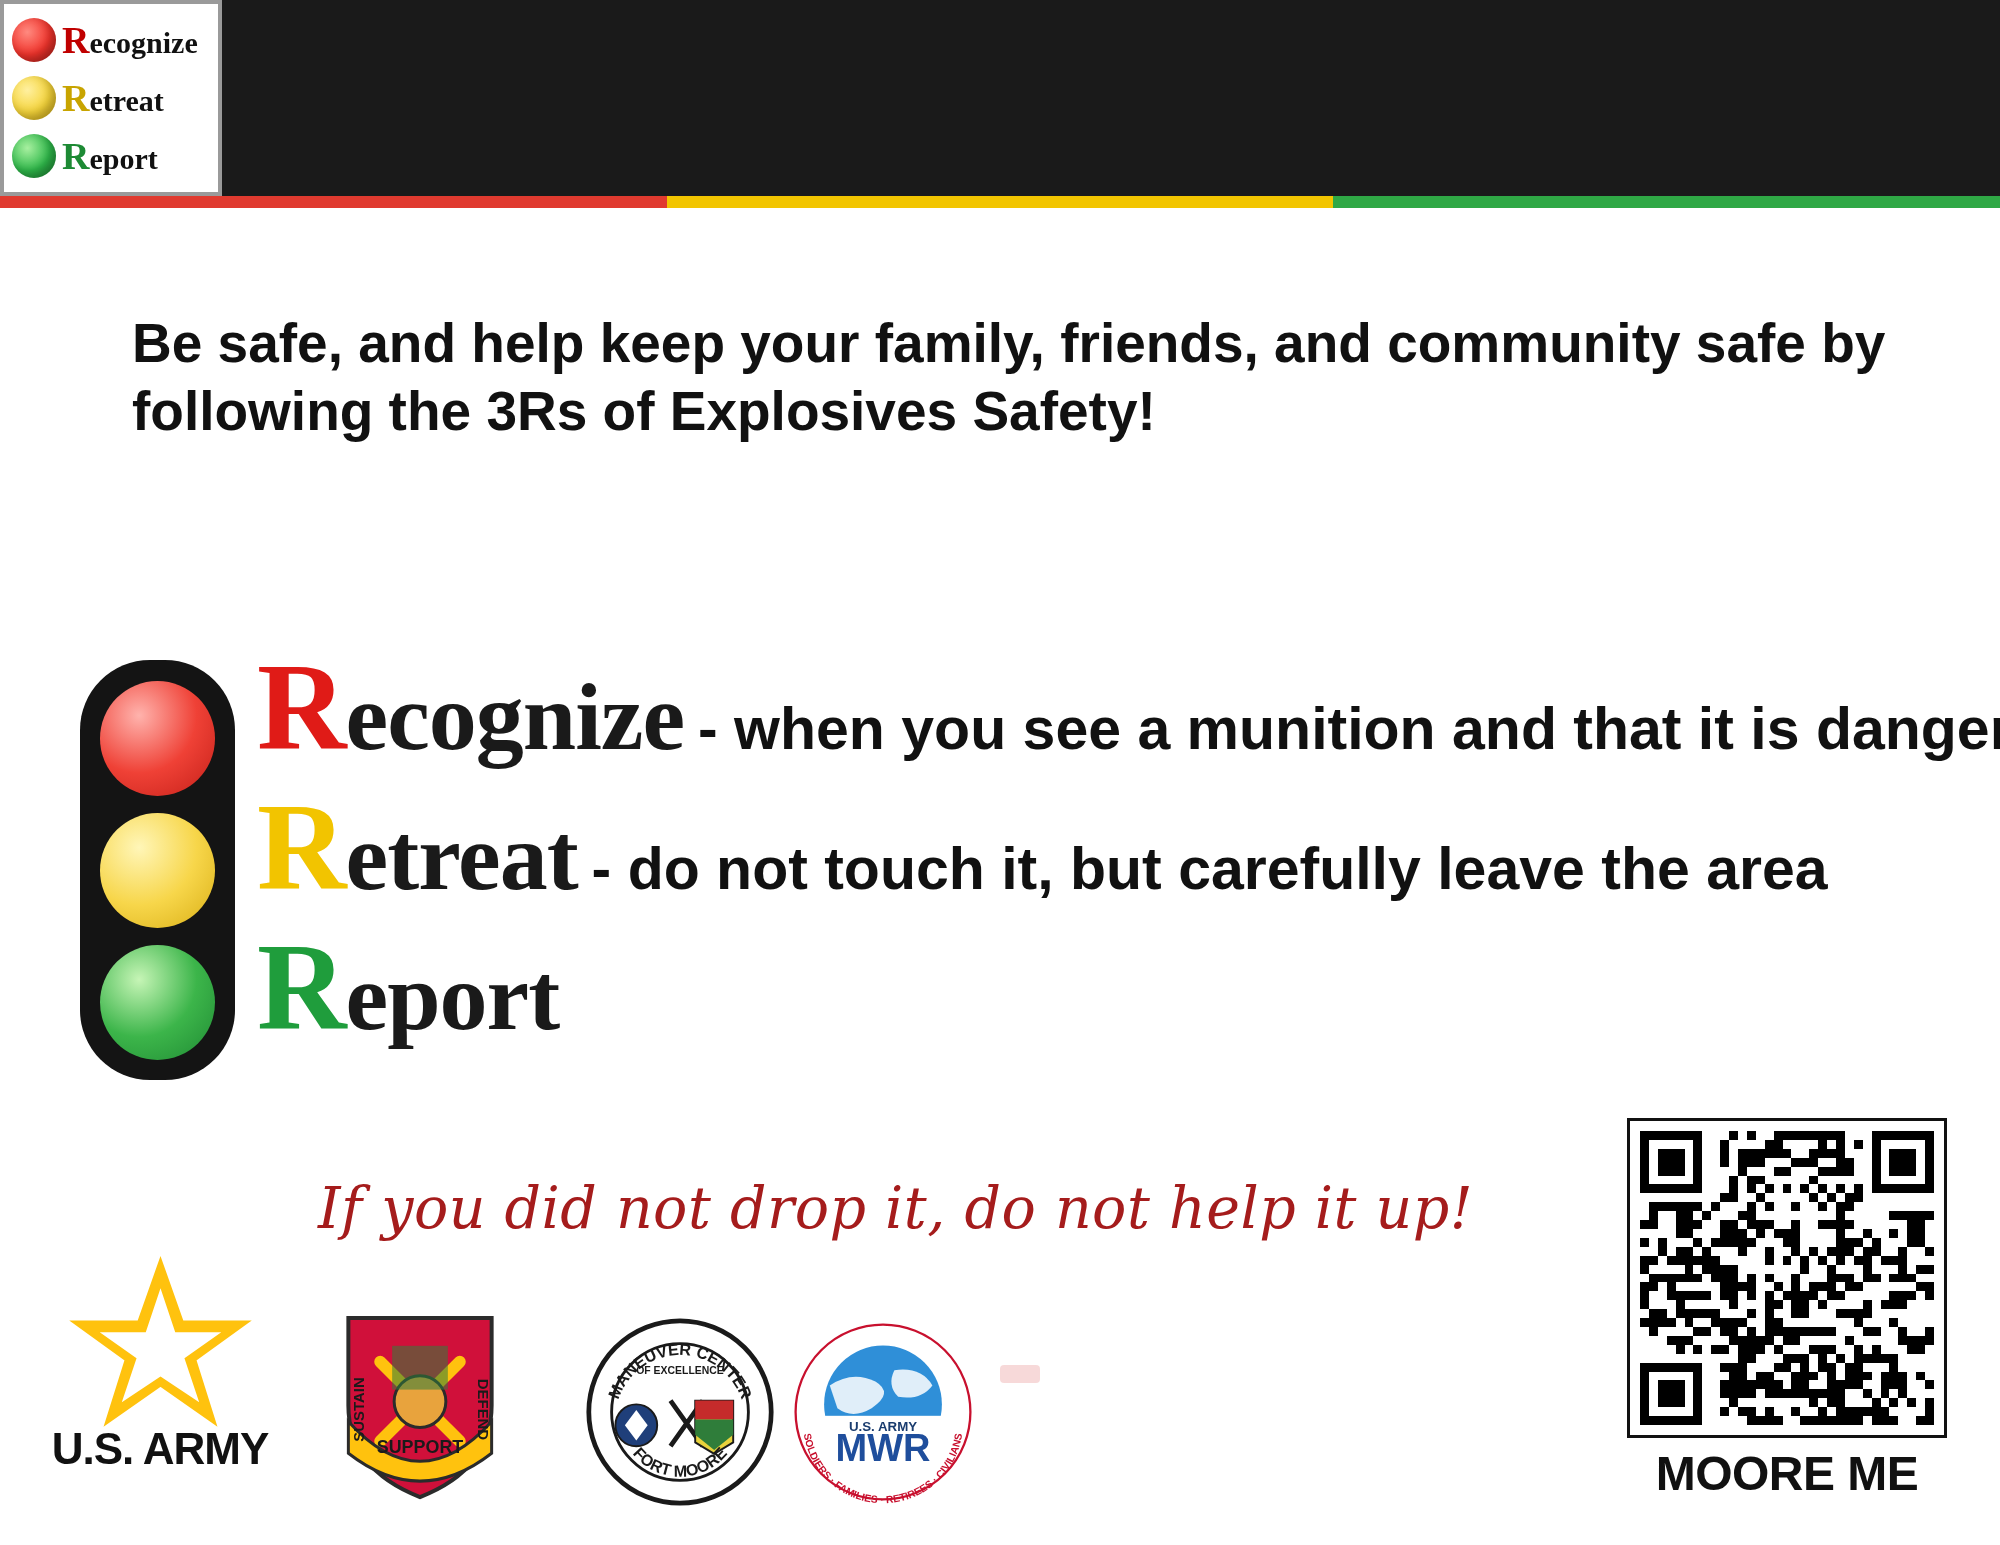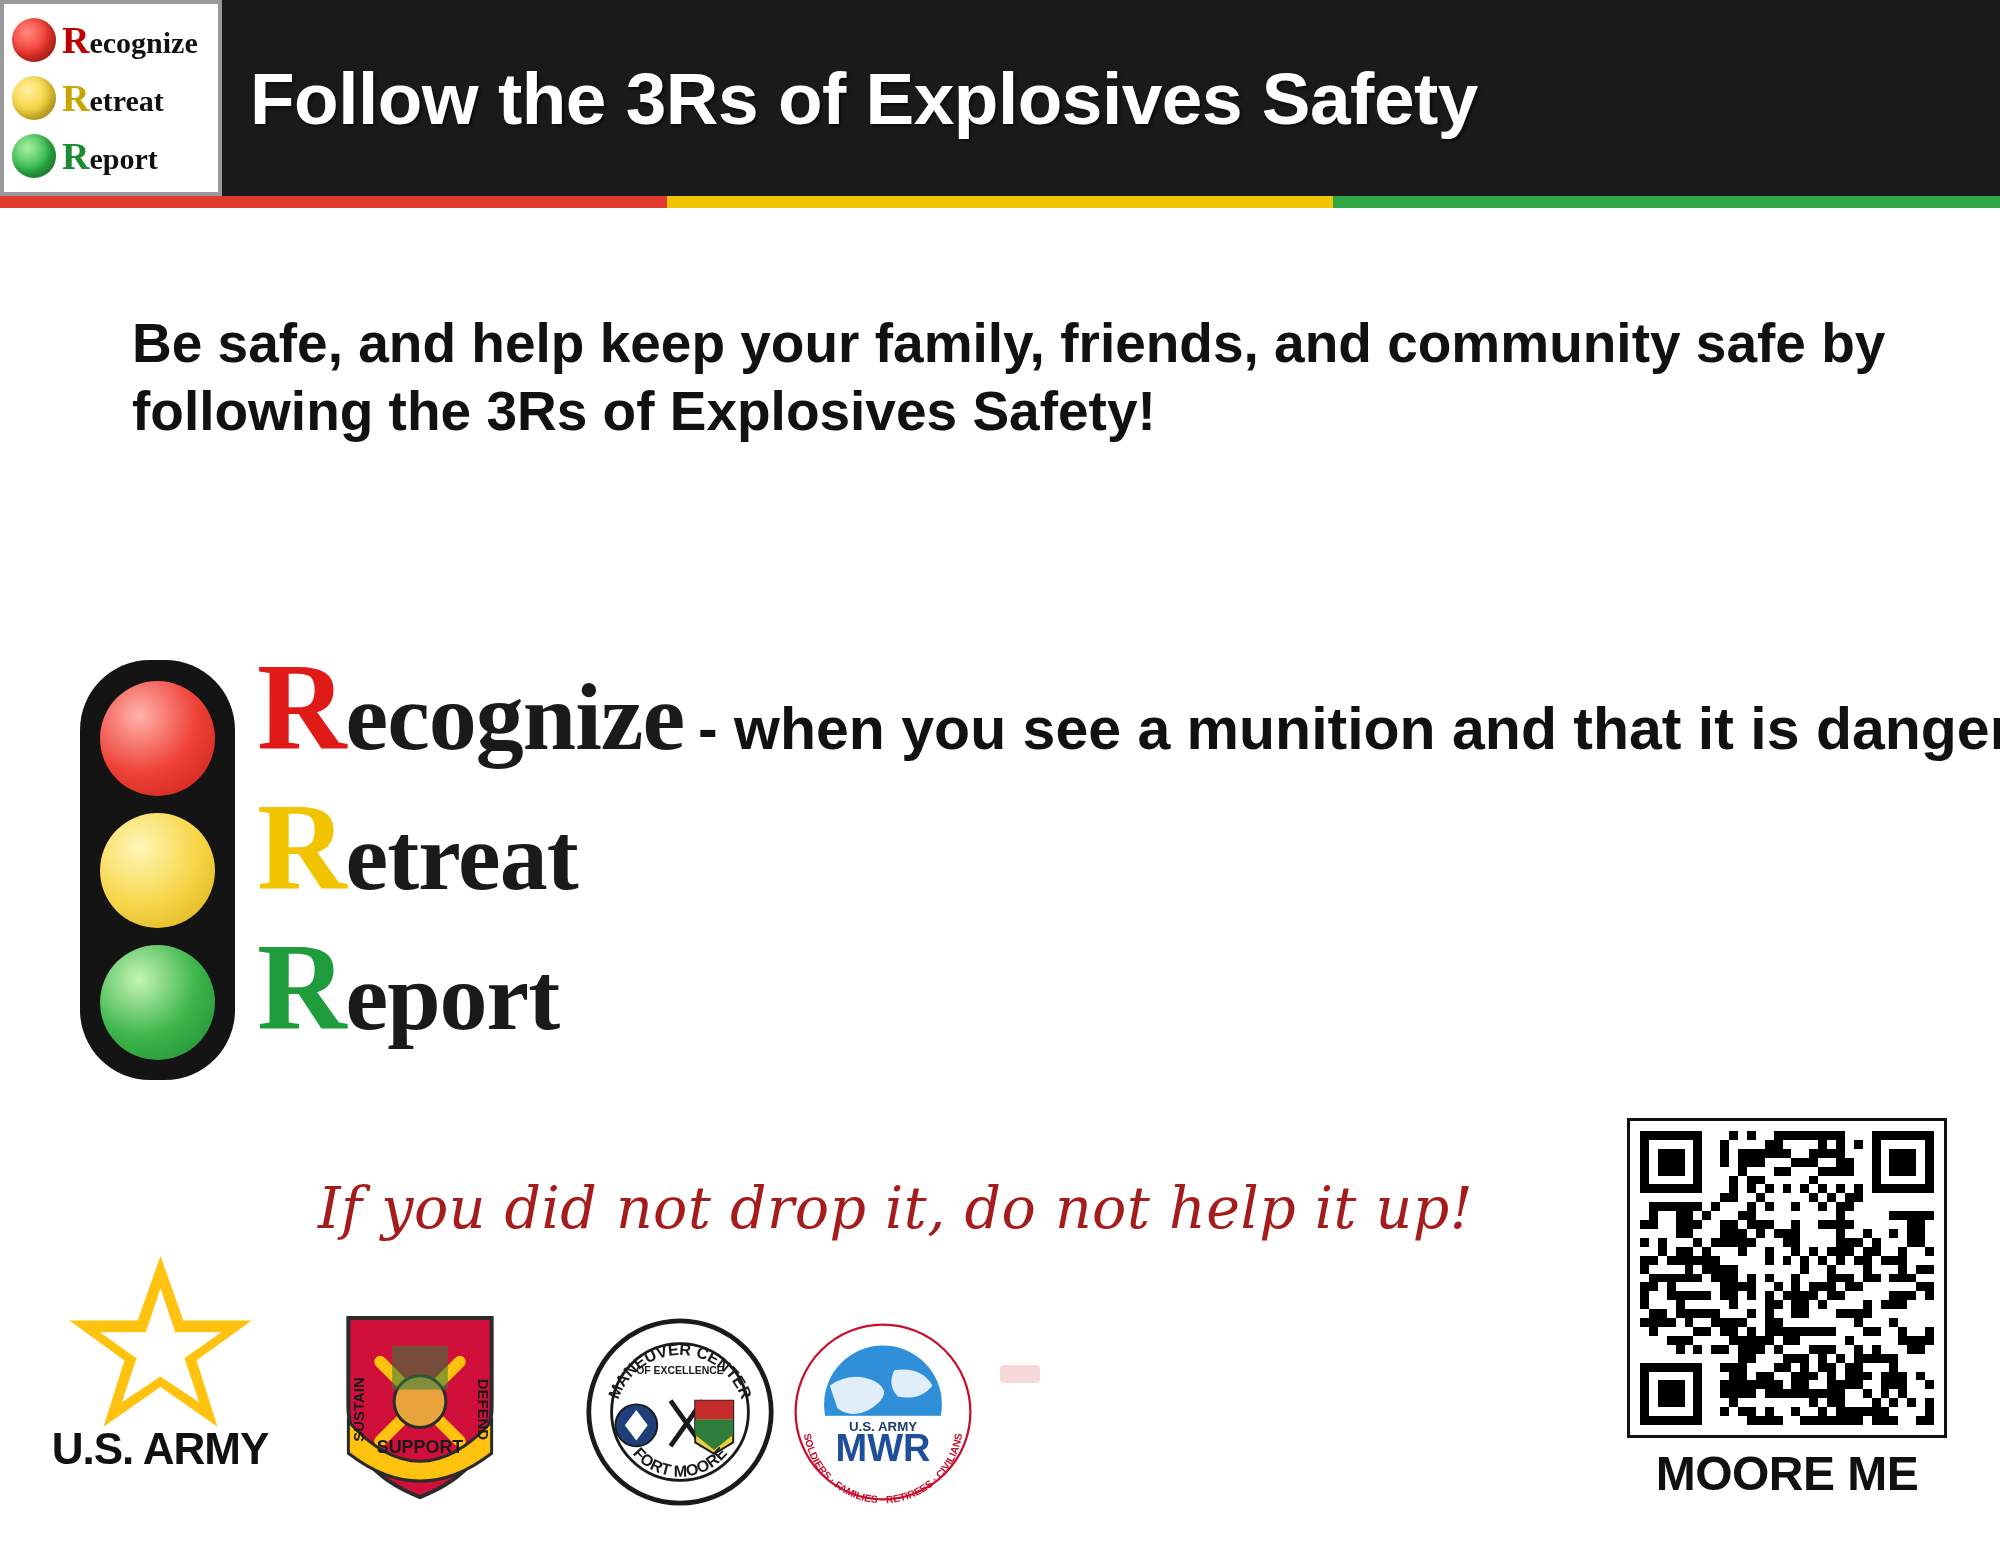--- a/index.html
+++ b/index.html
@@ -286,21 +286,20 @@
     </div>
     <div class="logo-row r2">
       <span class="logo-dot yellow"></span>
       <span class="logo-word"><span class="cap">R</span><span>etreat</span></span>
     </div>
     <div class="logo-row r3">
       <span class="logo-dot green"></span>
       <span class="logo-word"><span class="cap">R</span><span>eport</span></span>
     </div>
   </div>
-  <div class="header-title">Follow the 3Rs of Explosives Safety</div>
 </div>
 
 <div class="tri-bar">
   <div class="tri-seg-red"></div>
   <div class="tri-seg-yellow"></div>
   <div class="tri-seg-green"></div>
 </div>
 
 <div class="intro">Be safe, and help keep your family, friends, and community safe by following the 3Rs of Explosives Safety!</div>
 
@@ -310,20 +309,21 @@
     <div class="tl-lamp tl-yellow"></div>
     <div class="tl-lamp tl-green"></div>
   </div>
   <div class="rs-list">
     <div class="rs-item recognize">
       <span class="rs-word"><span class="cap">R</span><span>ecognize</span></span>
       <span class="rs-desc">- when you see a munition and that it is dangerous</span>
     </div>
     <div class="rs-item retreat">
       <span class="rs-word"><span class="cap">R</span><span>etreat</span></span>
+      <span class="rs-desc">- do not touch it, but carefully leave the area</span>
     </div>
     <div class="rs-item report">
       <span class="rs-word"><span class="cap">R</span><span>eport</span></span>
     </div>
   </div>
 </div>
 
 <div class="tagline">If you did not drop it, do not help it up!</div>
 
 <div class="logos">

